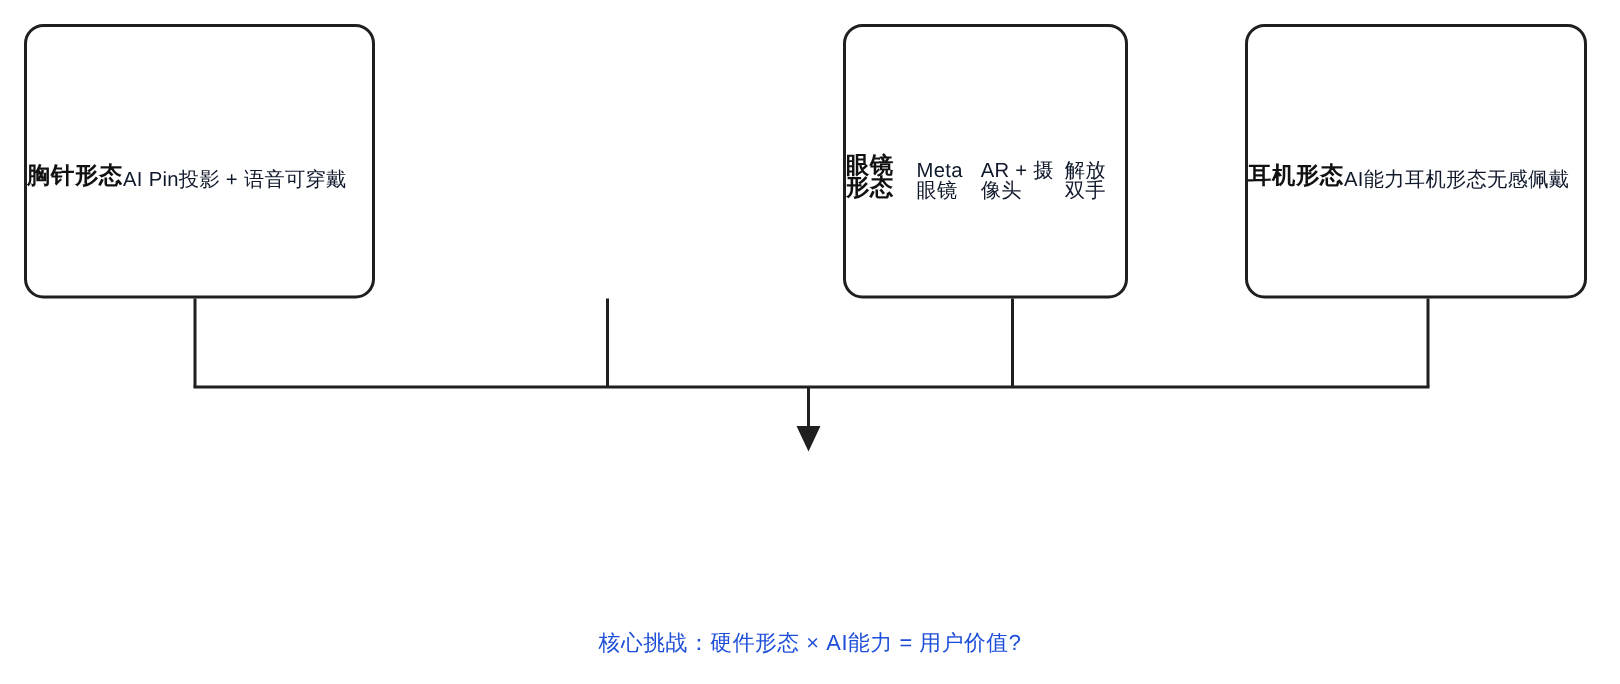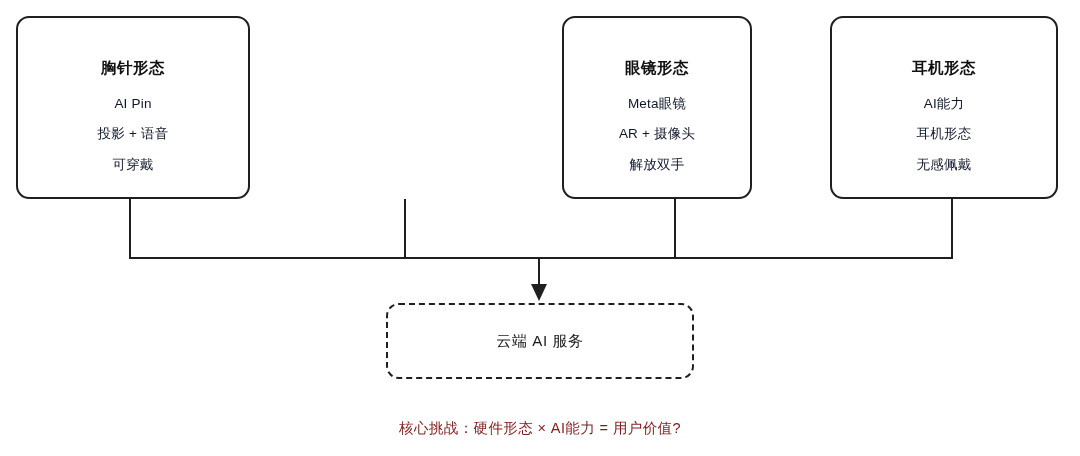--- a/index.html
+++ b/index.html
@@ -30,21 +30,21 @@
     height: 456px;
     pointer-events: none;
   }
   .node-box {
     position: absolute;
     box-sizing: border-box;
     border: 2px solid #1f1f1f;
     border-radius: 13px;
     background: #ffffff;
     display: flex;
-    flex-direction: column;
+    flex-direction: row;
     align-items: center;
     padding-top: 42px;
   }
   .node-title {
     font-size: 15.5px;
     font-weight: bold;
     letter-spacing: 0.5px;
     color: #111111;
     line-height: 1;
     margin-bottom: 21px;
@@ -72,21 +72,21 @@
     color: #1a1a1a;
     letter-spacing: 0.6px;
   }
   .caption {
     position: absolute;
     left: 0;
     top: 419px;
     width: 1080px;
     text-align: center;
     font-size: 14.5px;
-    color: #7f1d1d;
+    color: #1d4ed8;
     letter-spacing: 0.4px;
   }
 </style>
 </head>
 <body>
 
 <div id="canvas">
 
   <svg class="connector-layer" viewBox="0 0 1080 456" width="1080" height="456">
     <g stroke="#1f1f1f" stroke-width="2" fill="none">
@@ -115,19 +115,16 @@
     <div class="node-line">解放双手</div>
   </div>
 
   <div class="node-box" style="left:830px; top:16px; width:228px; height:183px;text-align:right;">
     <div class="node-title">耳机形态</div>
     <div class="node-line">AI能力</div>
     <div class="node-line">耳机形态</div>
     <div class="node-line">无感佩戴</div>
   </div>
 
-  <div class="cloud-box" style="left:386px; top:303px; width:308px; height:76px;">
-    <div class="cloud-label">云端 AI 服务</div>
-  </div>
 
   <div class="caption">核心挑战：硬件形态 × AI能力 = 用户价值?</div>
 
 </div>
 
 </body></html>

